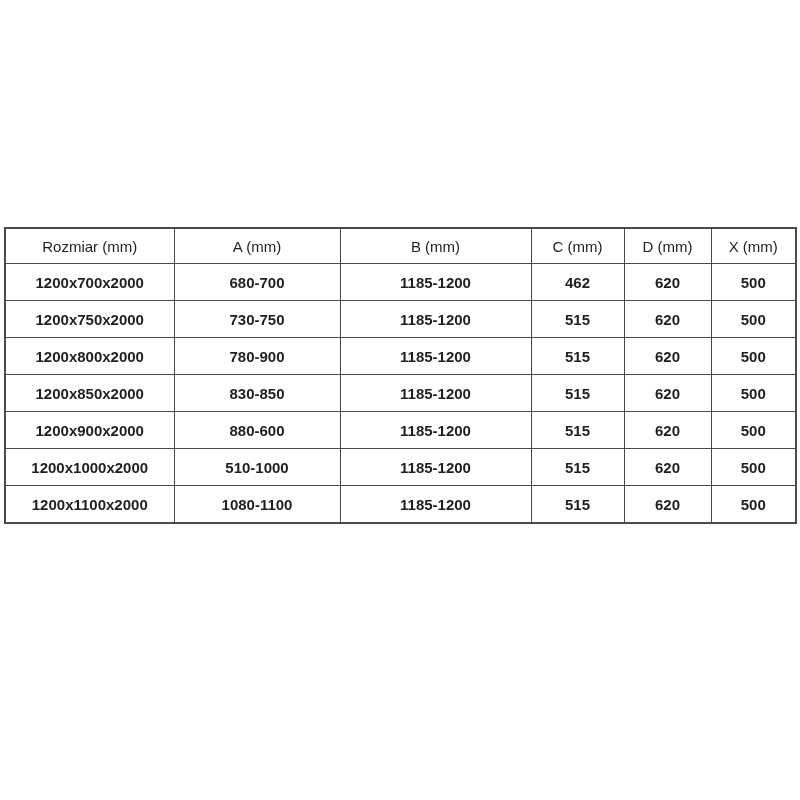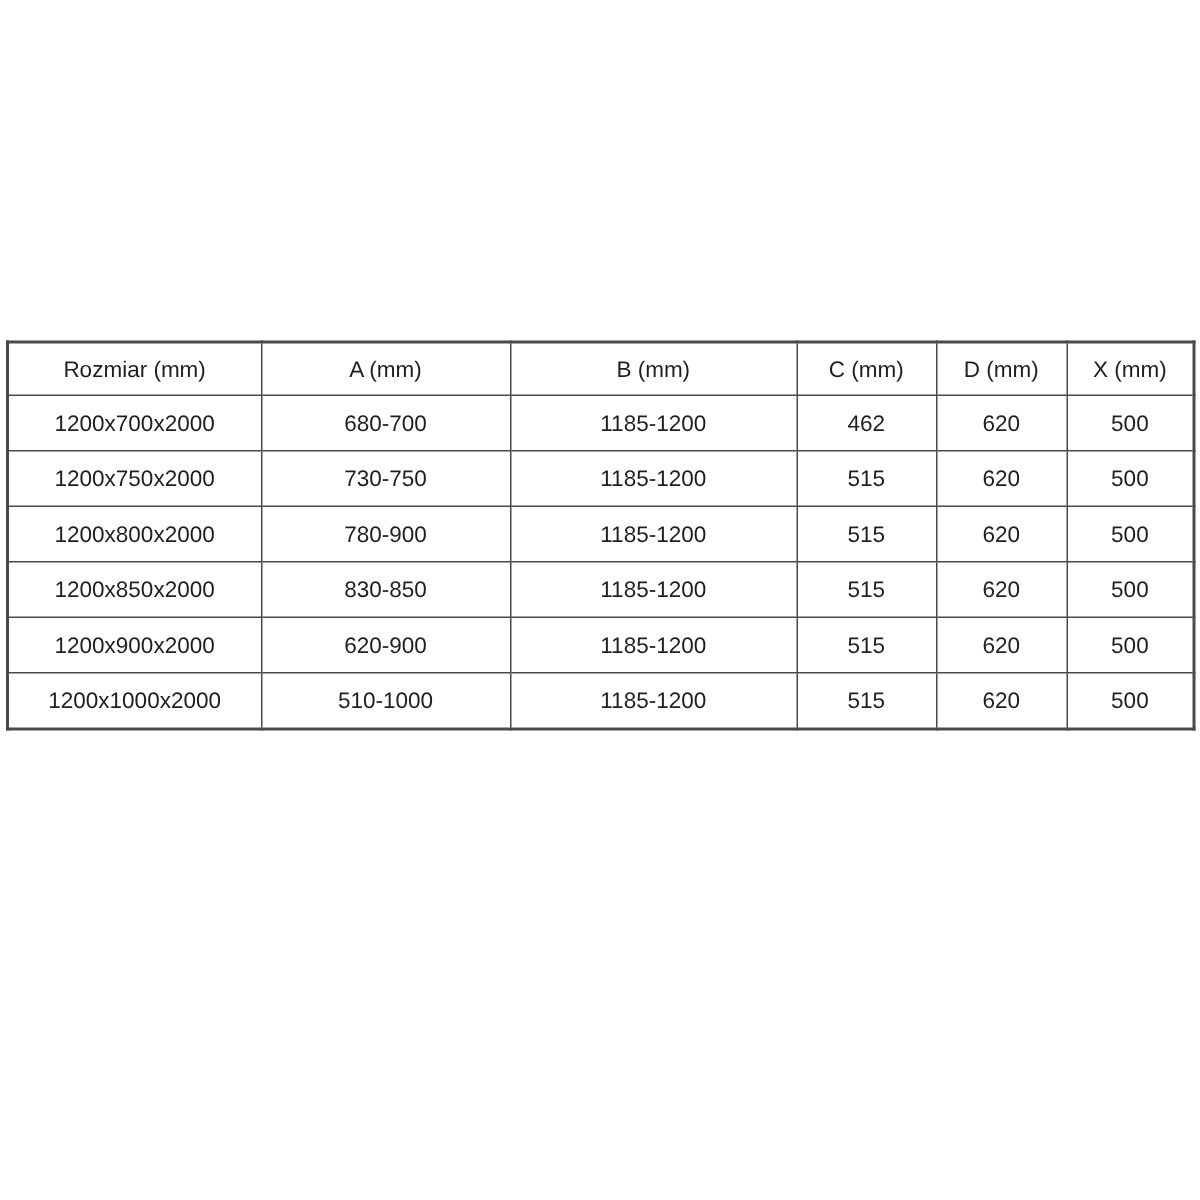--- a/index.html
+++ b/index.html
@@ -36,21 +36,21 @@
     white-space: nowrap;
   }
   table.spec-table th {
     height: 34px;
     font-size: 15px;
     font-weight: normal;
   }
   table.spec-table td {
     height: 36px;
     font-size: 15px;
-    font-weight: normal;
+    font-weight: bold;
   }
 </style>
 </head>
 <body>
 
 <div class="table-wrap">
   <table class="spec-table">
     <colgroup>
       <col style="width:169px">
       <col style="width:166px">
@@ -97,29 +97,37 @@
         <tr>
           <td>1200x850x2000</td>
           <td>830-850</td>
           <td>1185-1200</td>
           <td>515</td>
           <td>620</td>
           <td>500</td>
         </tr>
         <tr>
           <td>1200x900x2000</td>
-          <td>620-900</td>
+          <td>880-600</td>
           <td>1185-1200</td>
           <td>515</td>
           <td>620</td>
           <td>500</td>
         </tr>
         <tr>
           <td>1200x1000x2000</td>
           <td>510-1000</td>
           <td>1185-1200</td>
           <td>515</td>
           <td>620</td>
           <td>500</td>
         </tr>
+        <tr>
+          <td>1200x1100x2000</td>
+          <td>1080-1100</td>
+          <td>1185-1200</td>
+          <td>515</td>
+          <td>620</td>
+          <td>500</td>
+        </tr>
       </tbody>
   </table>
 </div>
 
 </body></html>

